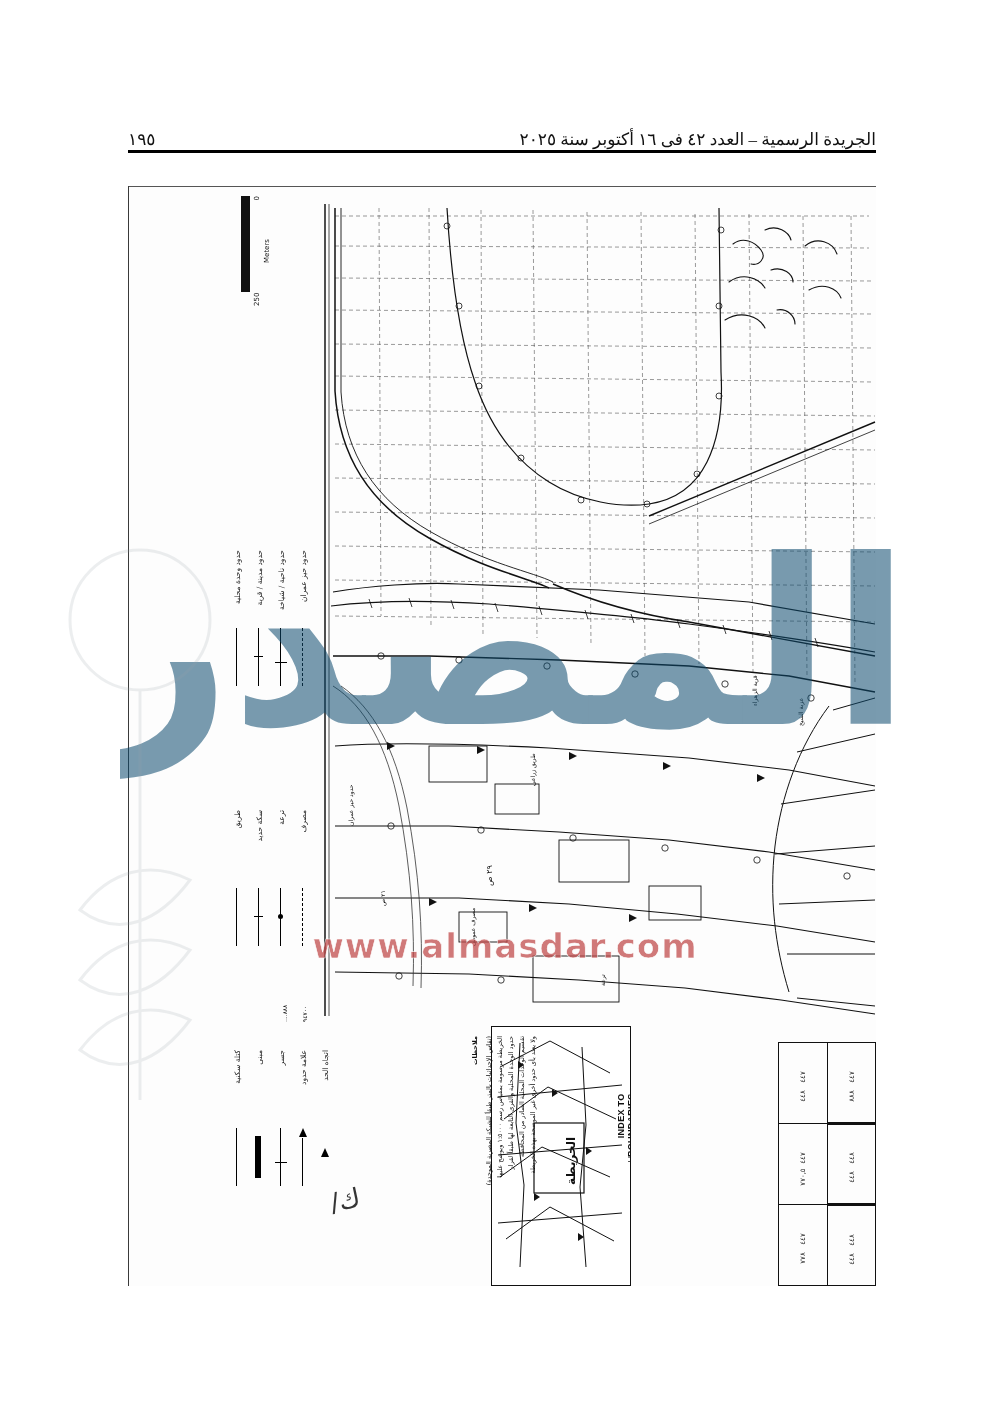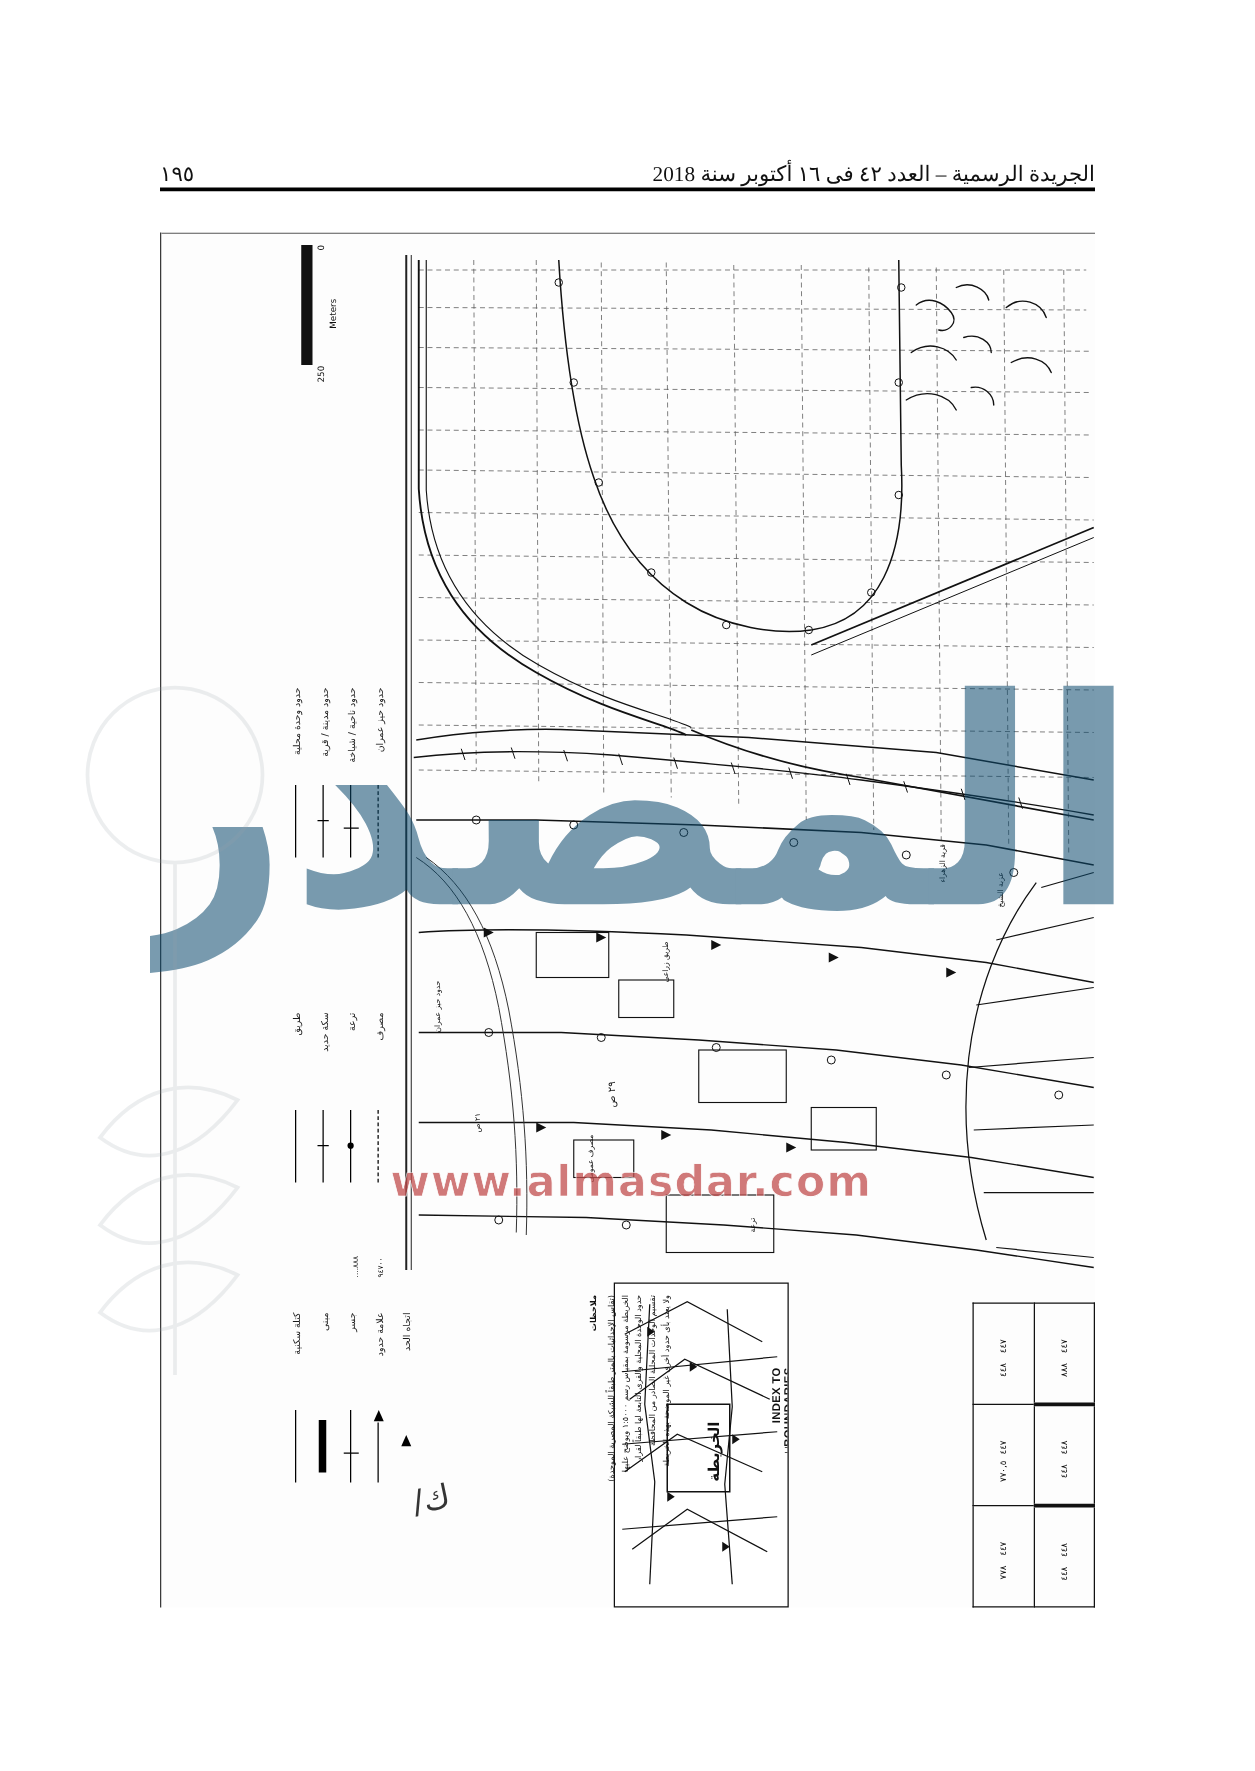--- a/index.html
+++ b/index.html
@@ -303,21 +303,21 @@
     font-family: "DejaVu Sans", sans-serif;
     color: #111;
     white-space: nowrap;
   }
   .map-anno.big { font-size: 8px; }
 </style>
 </head>
 <body>
 
 <div class="page-header">
-  <div class="header-title">الجريدة الرسمية – العدد ٤٢ فى ١٦ أكتوبر سنة 2018</div>
+  <div class="header-title">الجريدة الرسمية – العدد ٤٢ فى ١٦ أكتوبر سنة ٢٠٢٥</div>
   <div class="header-pageno">١٩٥</div>
 </div>
 <div class="header-rule"></div>
 
 <div class="map-plate">
   <div class="plate-frame"></div>
 
   <div class="map-canvas">
     <svg width="748" height="1100" viewBox="0 0 748 1100" xmlns="http://www.w3.org/2000/svg">
       <defs>

